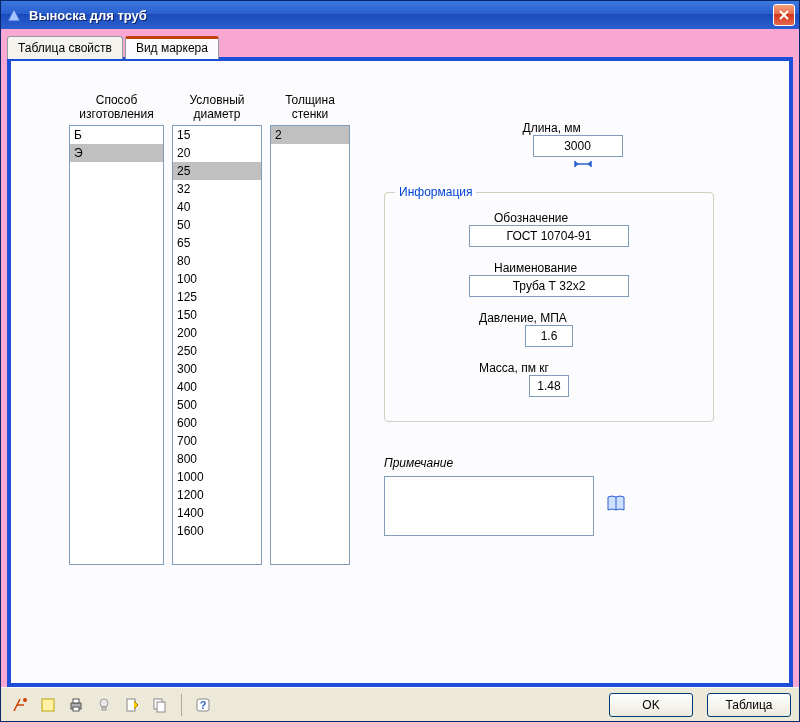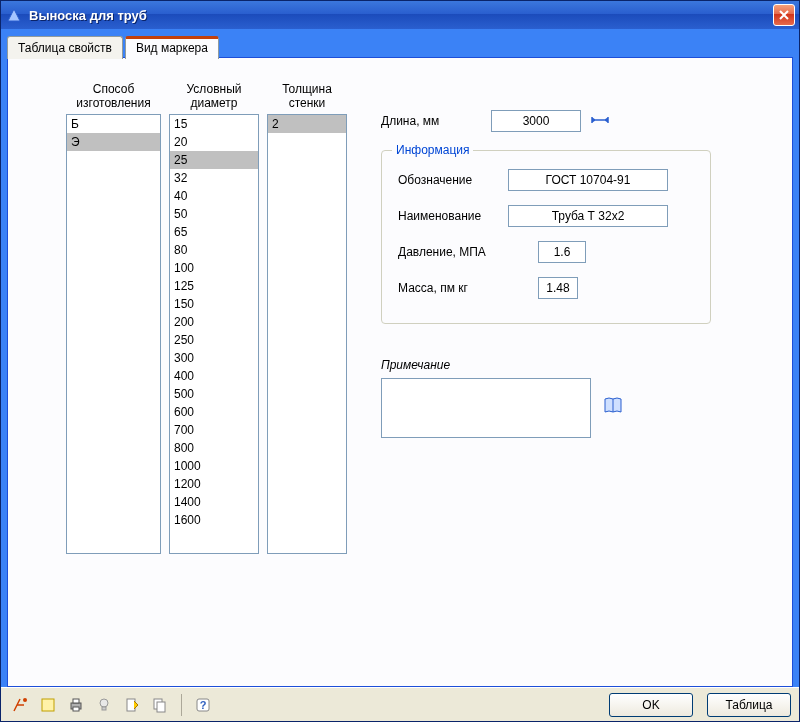--- a/index.html
+++ b/index.html
@@ -45,21 +45,21 @@
     border: 1px solid #fff;
     border-radius: 3px;
     display: flex; align-items: center; justify-content: center;
     color: #fff; font-weight: bold;
     cursor: pointer;
   }
   .client {
     flex: 1;
     display: flex;
     flex-direction: column;
-    background: #3b82f6;
+    background: #f9a8d4;
     padding: 6px 6px 0 6px;
   }
   .tabs {
     display: flex;
     align-items: flex-end;
     margin-bottom: -1px;
   }
   .tab {
     border: 1px solid #919b9c;
     border-bottom: none;
@@ -71,24 +71,24 @@
     position: relative;
     top: 1px;
   }
   .tab.active {
     background: #fcfcfe;
     border-top: 3px solid #c2410c;
     padding-top: 2px;
     z-index: 2;
   }
   .tabpage {
-    border: 1px solid #1d4ed8;
+    border: 4px solid #1d4ed8;
     background: #fcfcfe;
     flex: 1;
-    padding: 20px 18px 10px 18px;
+    padding: 28px 18px 10px 18px;
     display: flex;
     gap: 10px;
     justify-content: space-between;
   }
   .lists {
     display: flex;
     gap: 8px;
     flex: 0 0 auto;
     margin-left: 40px;
   }
@@ -124,20 +124,21 @@
   .li.sel { background: #c0c0c0; }
   .right {
     flex: 1;
     padding-left: 24px;
     padding-top: 32px;
   }
   .row {
     display: flex;
     align-items: center;
     margin-bottom: 14px;
+    flex-direction: column;
   }
   .row .lbl { width: 110px; }
   .txt {
     border: 1px solid #7f9db9;
     background: #fff;
     height: 22px;
     line-height: 20px;
     text-align: center;
     padding: 0 6px;
   }

